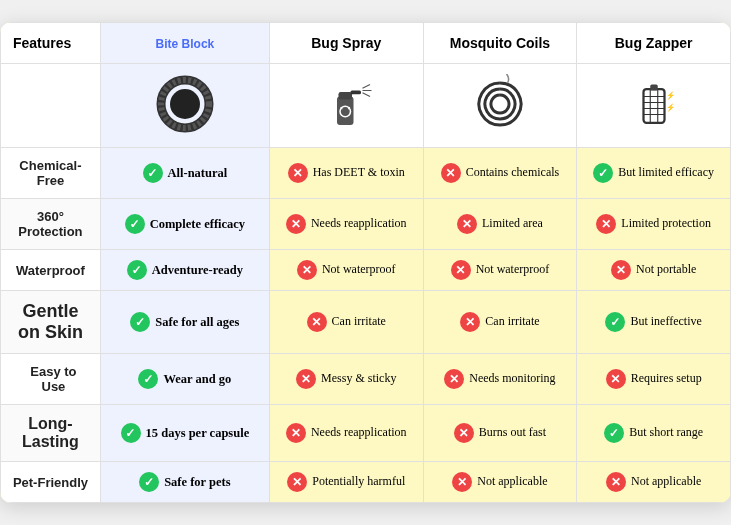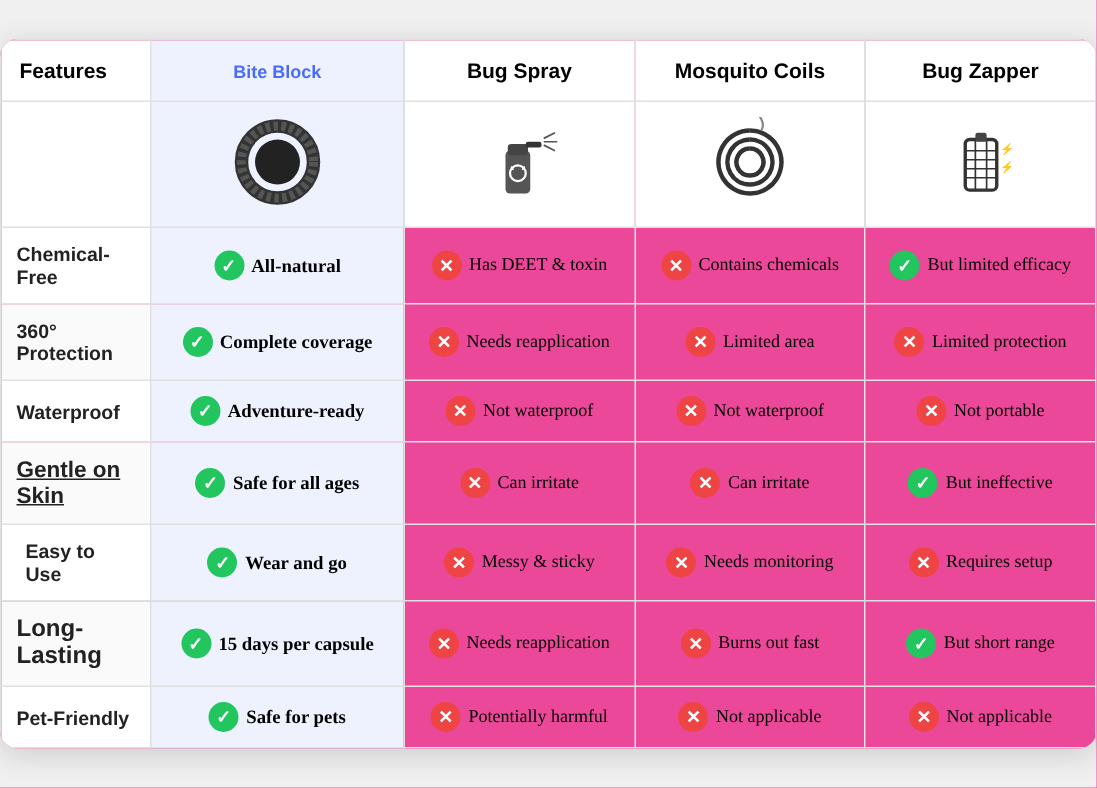--- a/index.html
+++ b/index.html
@@ -6,21 +6,21 @@
     body {
       font-family: 'Arial', sans-serif;
       background: #f0f0f0;
       display: flex;
       justify-content: center;
       align-items: center;
       min-height: 100vh;
     }
     .table-wrapper {
       width: 731px;
-      background: #ec4899;
+      background: #fef9c3;
       border-radius: 12px;
       overflow: hidden;
       box-shadow: 0 4px 20px rgba(0,0,0,0.15);
     }
     .comparison-table {
       width: 100%;
       border-collapse: collapse;
     }
     .comparison-table th, .comparison-table td {
       border: 1px solid #e0e0e0;
@@ -64,20 +64,21 @@
       background: #fff;
     }
     .icon-row .biteblock-col {
       background: #eef2ff;
     }
 
     
     .data-row td {
       padding: 10px 10px;
       font-size: 12.5px;
+      text-align: center;
     }
     .data-row .feature-cell {
       font-weight: 700;
       font-size: 13px;
       background: #fff;
       color: #222;
     }
     .data-row .biteblock-col {
       background: #eef2ff;
       text-align: center;
@@ -264,21 +265,21 @@
               <span class="check-icon">✓</span>
               <span class="cell-text">But limited efficacy</span>
             </div>
           </td>
         </tr>
         <tr class="data-row">
           <td class="feature-cell" style="font-weight: 700; font-size: 13px;">360° Protection</td>
           <td class="biteblock-col">
             <div class="cell-content">
               <span class="check-icon">✓</span>
-              <span class="biteblock-text cell-text">Complete coverage</span>
+              <span class="biteblock-text cell-text">Complete efficacy</span>
             </div>
           </td>
           <td>
             <div class="cell-content">
               <span class="cross-icon">✕</span>
               <span class="cell-text">Needs reapplication</span>
             </div>
           </td>
           <td>
             <div class="cell-content">
@@ -314,21 +315,21 @@
             </div>
           </td>
           <td>
             <div class="cell-content">
               <span class="cross-icon">✕</span>
               <span class="cell-text">Not portable</span>
             </div>
           </td>
         </tr>
         <tr class="data-row">
-          <td class="feature-cell" style="font-weight: 700; font-size: 15px; text-decoration: underline;">Gentle on Skin</td>
+          <td class="feature-cell" style="font-weight: 700; font-size: 18px;">Gentle on Skin</td>
           <td class="biteblock-col">
             <div class="cell-content">
               <span class="check-icon">✓</span>
               <span class="biteblock-text cell-text">Safe for all ages</span>
             </div>
           </td>
           <td>
             <div class="cell-content">
               <span class="cross-icon">✕</span>
               <span class="cell-text">Can irritate</span>

